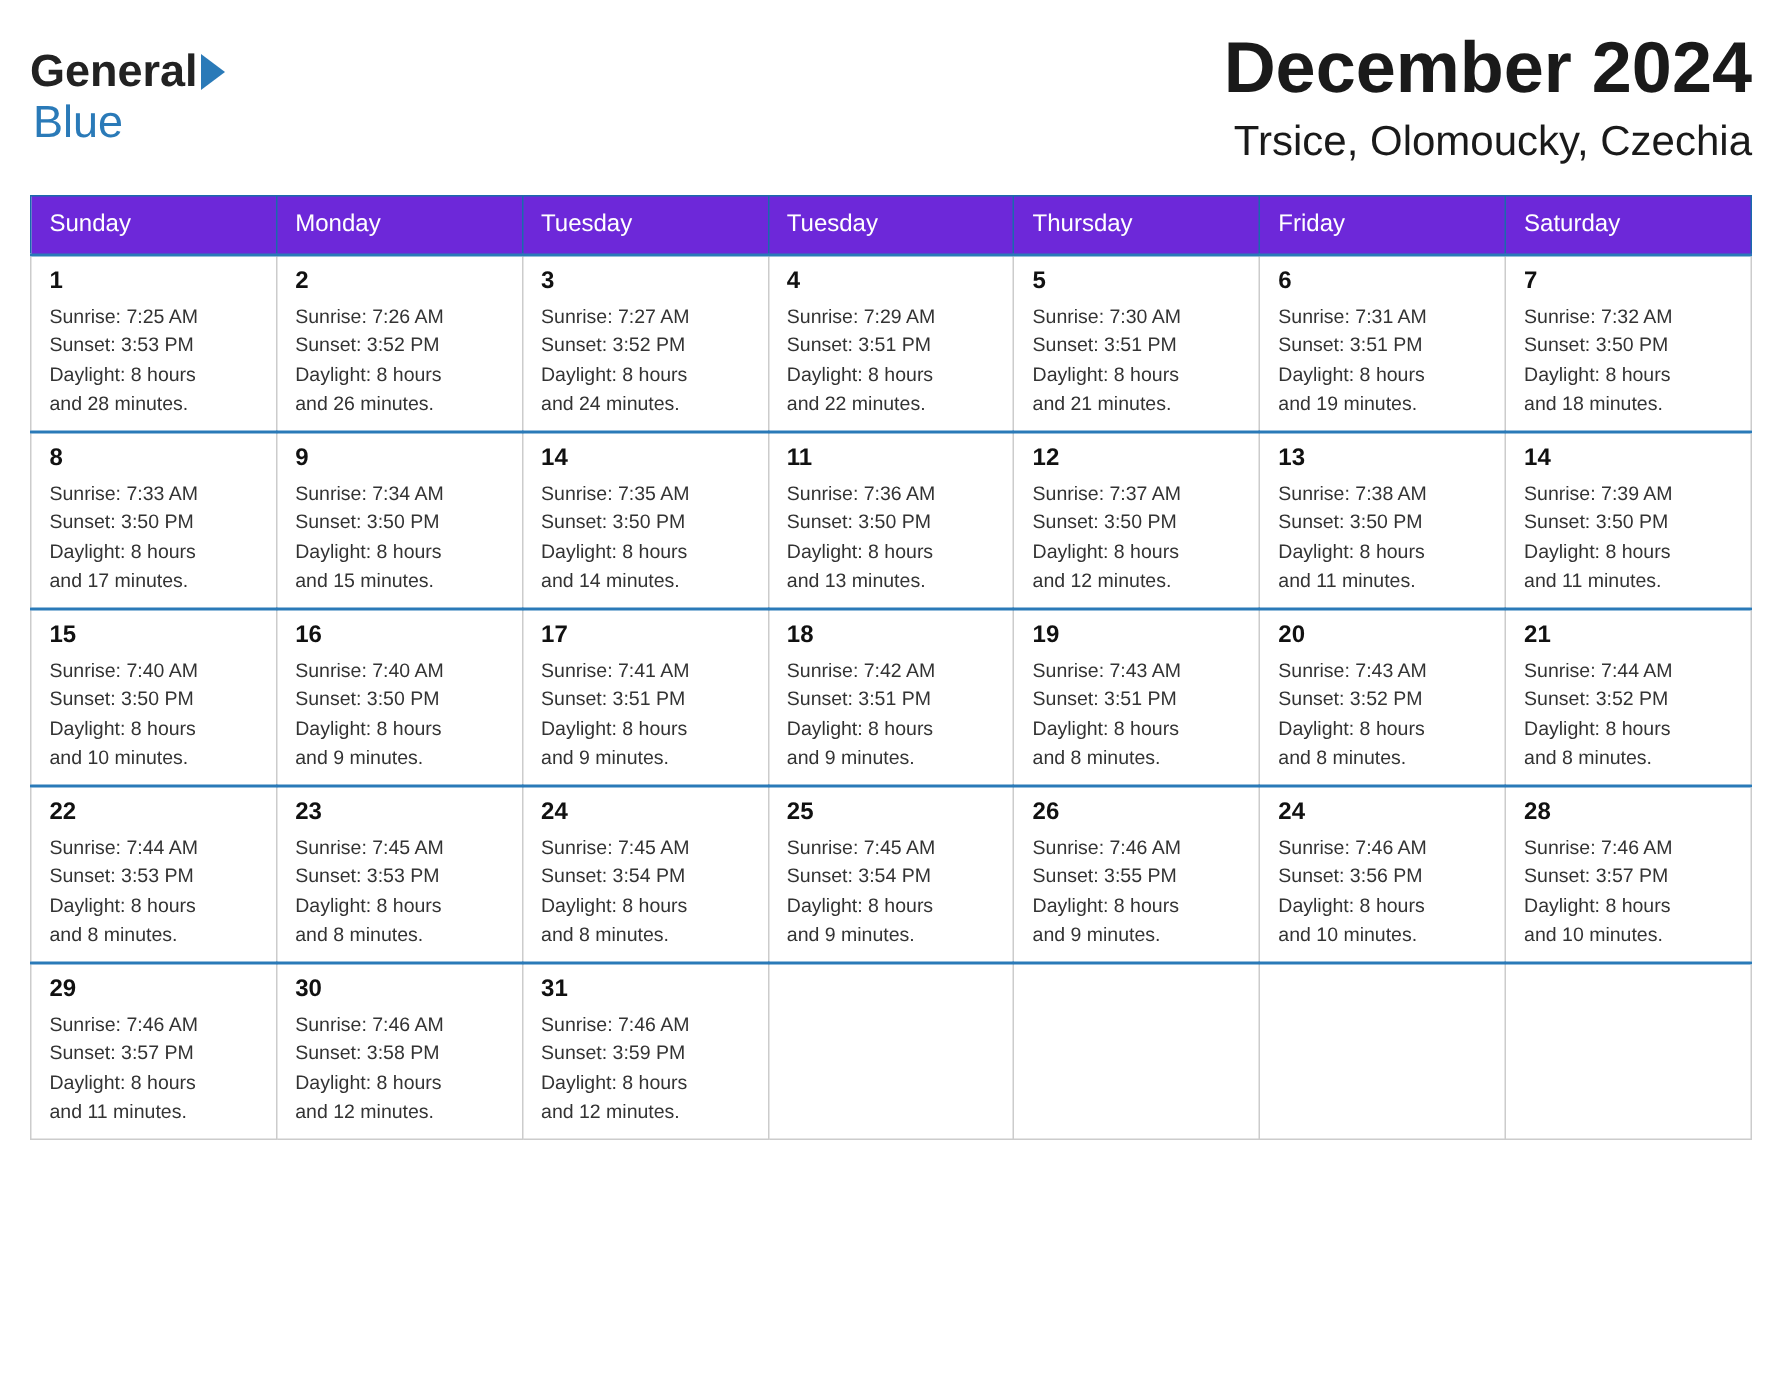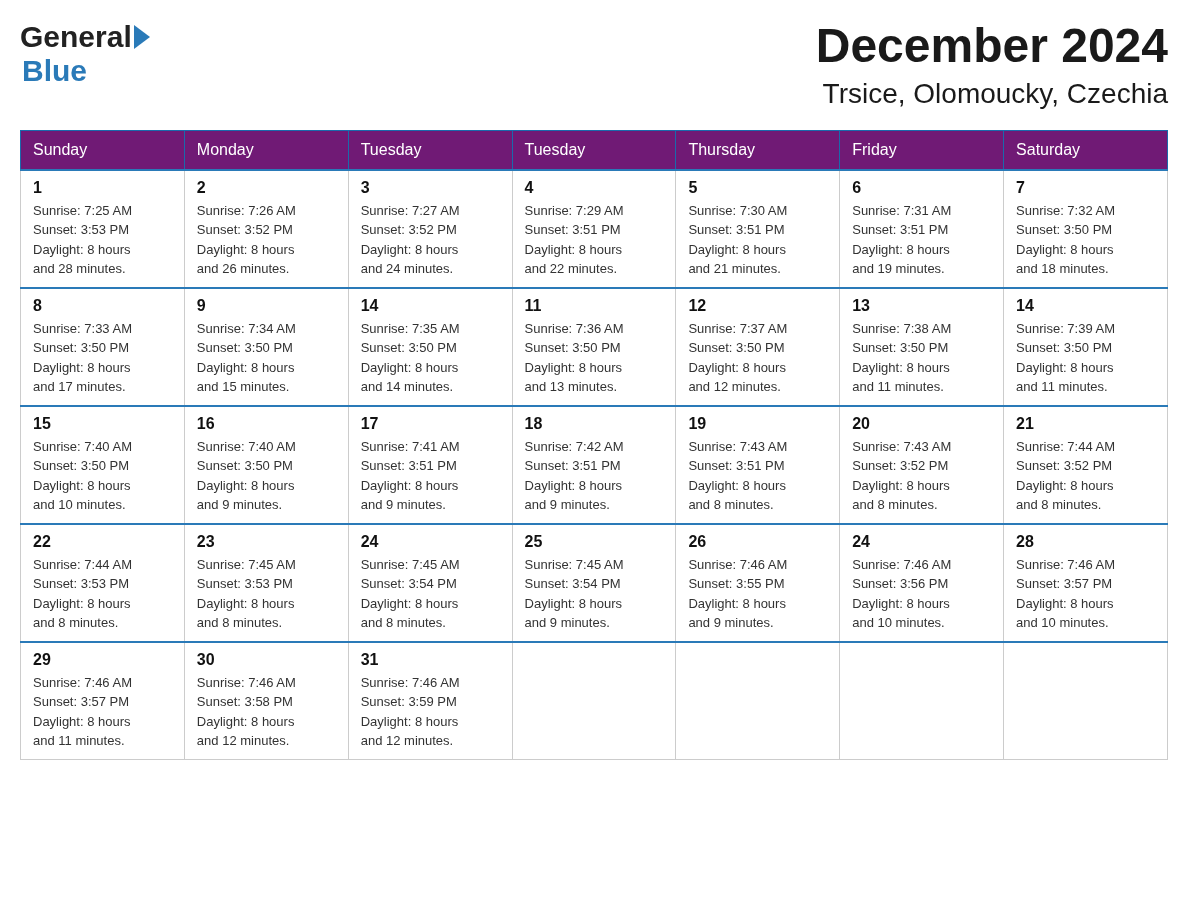--- a/index.html
+++ b/index.html
@@ -6,21 +6,21 @@
     body {
       font-family: Arial, sans-serif;
       background: #fff;
       padding: 20px;
       width: 1188px;
       min-height: 918px;
     }
     .header {
       display: flex;
       justify-content: space-between;
-      align-items: flex-start;
+      align-items: center;
       margin-bottom: 20px;
     }
     .logo {
       display: flex;
       flex-direction: column;
       align-items: flex-start;
     }
     .title-section {
       text-align: right;
     }
@@ -34,21 +34,21 @@
       font-size: 28px;
       color: #1a1a1a;
       margin-top: 5px;
     }
     .calendar {
       width: 100%;
       border-collapse: collapse;
       border: 1px solid #ccc;
     }
     .calendar th {
-      background-color: #701a75;
+      background-color: #6d28d9;
       color: #fff;
       padding: 10px 12px;
       text-align: left;
       font-size: 16px;
       font-weight: normal;
       border: 1px solid #1a6aab;
       margin-left: 16px;
     }
     .calendar td {
       vertical-align: top;
@@ -93,21 +93,21 @@
       display: inline-block;
       width: 0;
       height: 0;
       border-top: 12px solid transparent;
       border-bottom: 12px solid transparent;
       border-left: 16px solid #2a7ab8;
       margin-left: 2px;
     }
     .logo-text-blue {
       font-size: 30px;
-      font-weight: bold;
+      font-weight: normal;
       color: #2a7ab8;
       margin-left: 2px;
     }
   </style>
 </head>
 <body>
 
 <div class="header">
   <div class="logo">
     <div class="logo-row">

